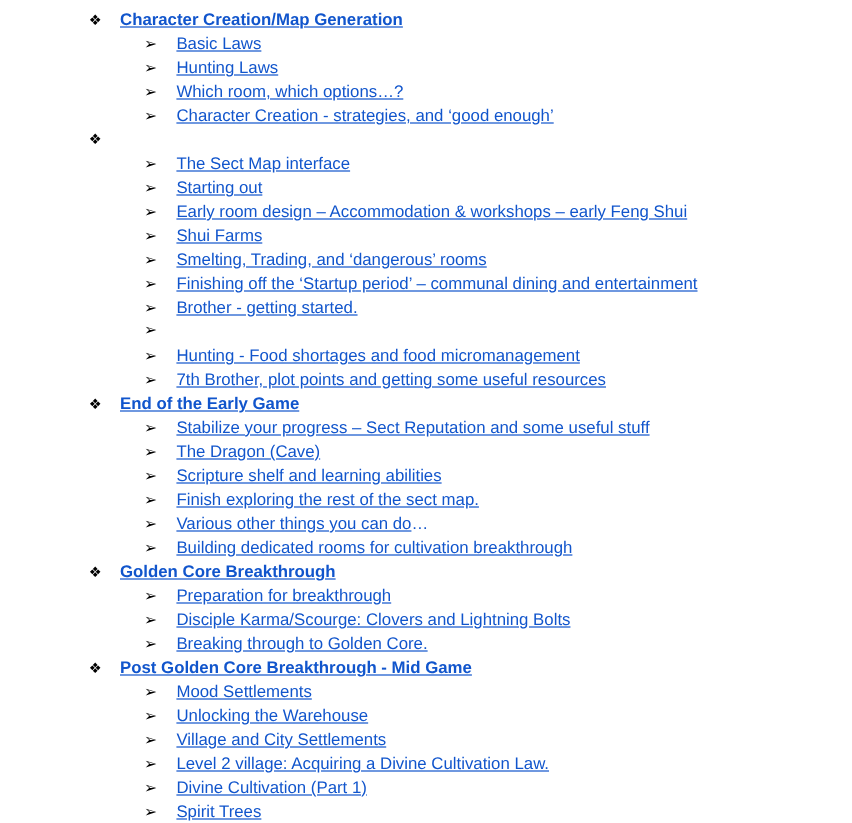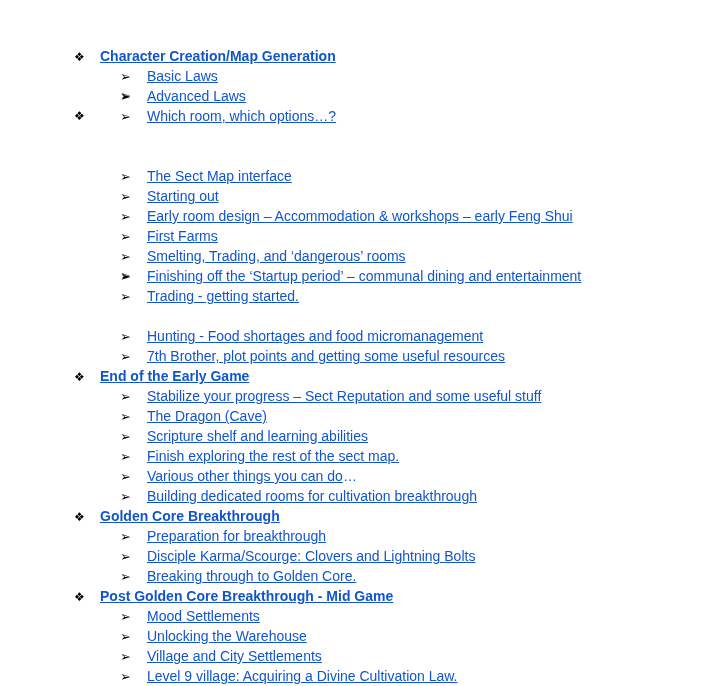--- a/index.html
+++ b/index.html
@@ -35,21 +35,20 @@
   }
   .l2 .bullet {
     margin-left: 120px;
     width: 27px;
     font-size: 13px;
   }
   a.link {
     color: #1155cc;
     text-decoration: underline;
     cursor: pointer;
-    margin-top: 40px;
   }
   .l1 a.link {
     font-weight: bold;
   }
   .suffix {
     color: #1155cc;
     text-decoration: none;
   }
 </style>
 </head>
@@ -59,59 +58,60 @@
     <div class="row l1">
       <span class="bullet">❖</span>
       <a class="link">Character Creation/Map Generation</a>
     </div>
     <div class="row l2">
       <span class="bullet">➢</span>
       <a class="link">Basic Laws</a>
     </div>
     <div class="row l2">
       <span class="bullet">➢</span>
-      <a class="link">Advanced Laws</a>
+      <a class="link">Hunting Laws</a>
     </div>
     <div class="row l2">
       <span class="bullet">➢</span>
       <a class="link">Which room, which options…?</a>
     </div>
     <div class="row l2">
       <span class="bullet">➢</span>
+      <a class="link">Character Creation - strategies, and ‘good enough’</a>
     </div>
     <div class="row l1">
       <span class="bullet">❖</span>
     </div>
     <div class="row l2">
       <span class="bullet">➢</span>
       <a class="link">The Sect Map interface</a>
     </div>
     <div class="row l2">
       <span class="bullet">➢</span>
       <a class="link">Starting out</a>
     </div>
     <div class="row l2">
       <span class="bullet">➢</span>
       <a class="link">Early room design – Accommodation &amp; workshops – early Feng Shui</a>
     </div>
     <div class="row l2">
       <span class="bullet">➢</span>
-      <a class="link">First Farms</a>
+      <a class="link">Shui Farms</a>
     </div>
     <div class="row l2">
       <span class="bullet">➢</span>
       <a class="link">Smelting, Trading, and ‘dangerous’ rooms</a>
     </div>
     <div class="row l2">
       <span class="bullet">➢</span>
       <a class="link">Finishing off the ‘Startup period’ – communal dining and entertainment</a>
     </div>
     <div class="row l2">
       <span class="bullet">➢</span>
-      <a class="link">Trading - getting started.</a>
+      <a class="link">Brother - getting started.</a>
     </div>
     <div class="row l2">
       <span class="bullet">➢</span>
     </div>
     <div class="row l2">
       <span class="bullet">➢</span>
       <a class="link">Hunting - Food shortages and food micromanagement</a>
     </div>
     <div class="row l2">
       <span class="bullet">➢</span>
@@ -173,21 +173,21 @@
     <div class="row l2">
       <span class="bullet">➢</span>
       <a class="link">Unlocking the Warehouse</a>
     </div>
     <div class="row l2">
       <span class="bullet">➢</span>
       <a class="link">Village and City Settlements</a>
     </div>
     <div class="row l2">
       <span class="bullet">➢</span>
-      <a class="link">Level 9 village: Acquiring a Divine Cultivation Law.</a>
+      <a class="link">Level 2 village: Acquiring a Divine Cultivation Law.</a>
     </div>
     <div class="row l2">
       <span class="bullet">➢</span>
       <a class="link">Divine Cultivation (Part 1)</a>
     </div>
     <div class="row l2">
       <span class="bullet">➢</span>
       <a class="link">Spirit Trees</a>
     </div>
   </div>

